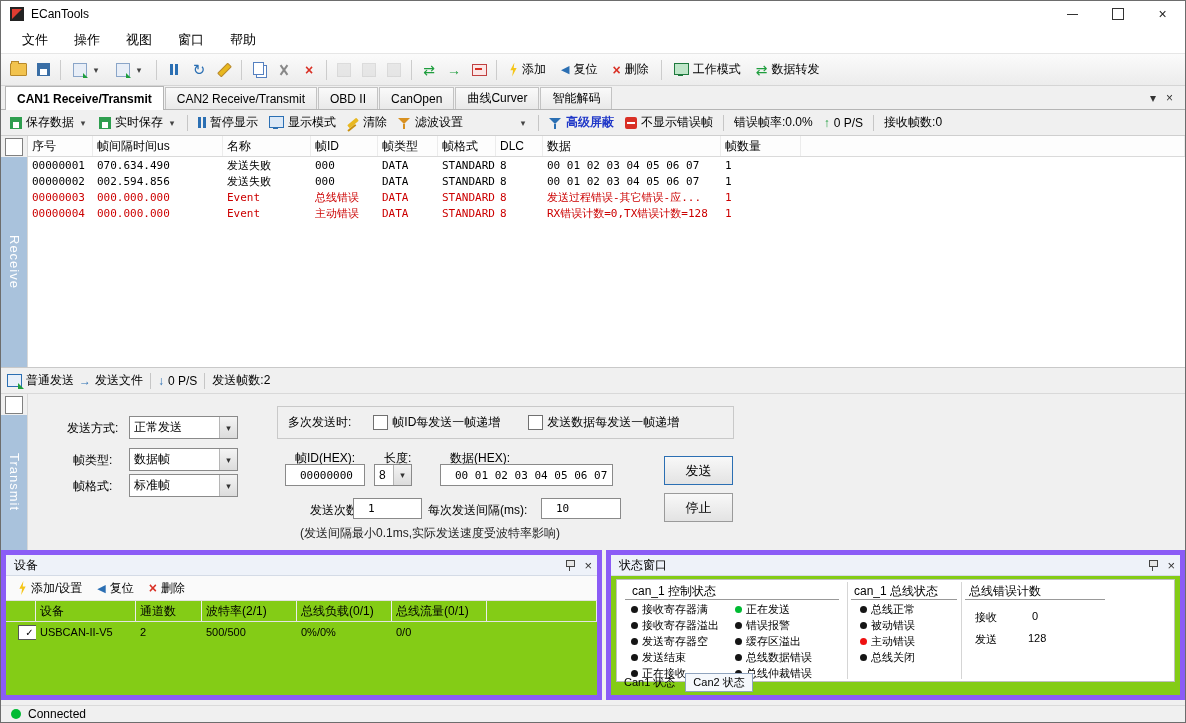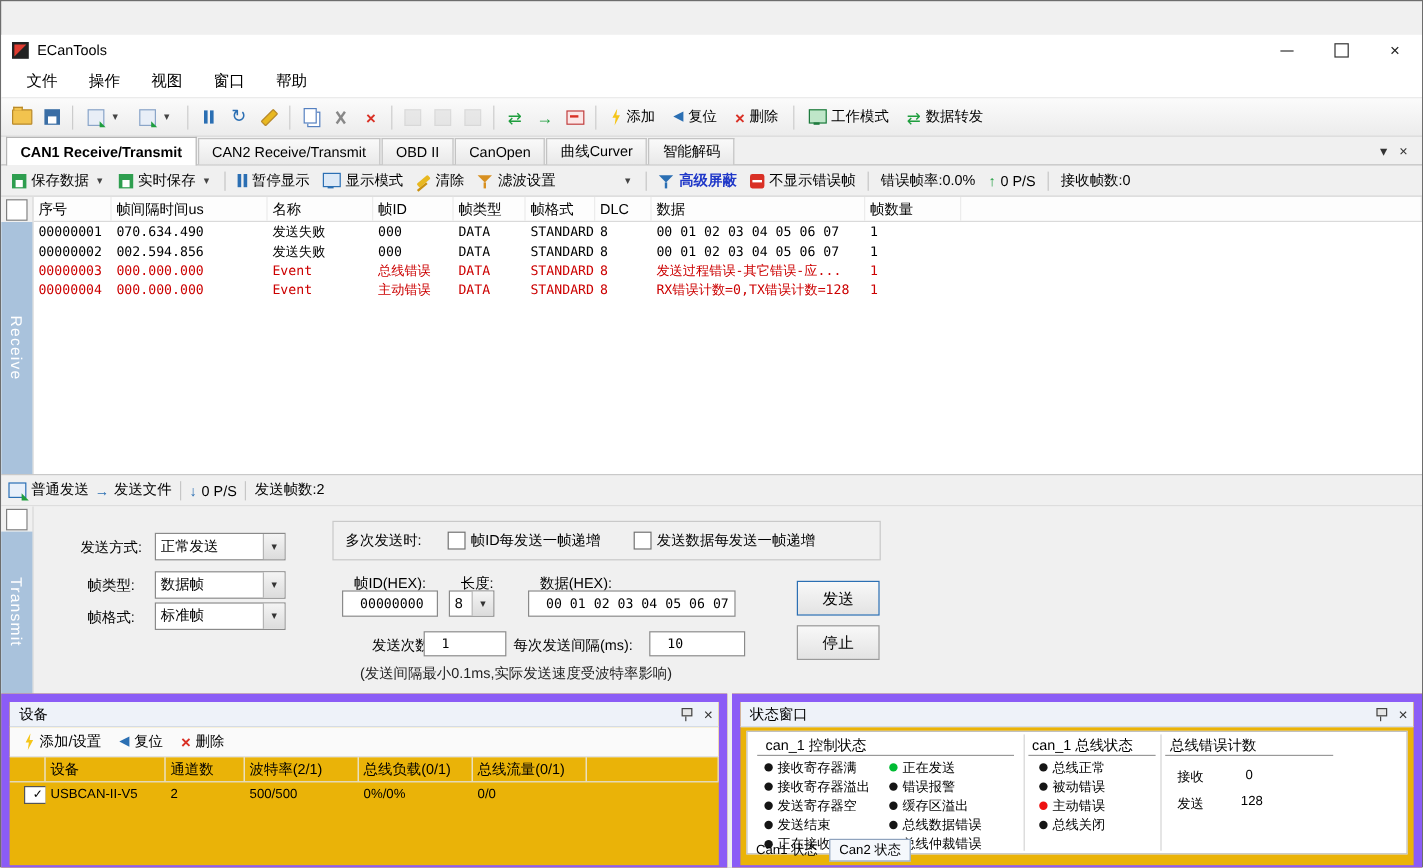--- a/index.html
+++ b/index.html
@@ -1,21 +1,21 @@
 <!DOCTYPE html>
 <html><head>
 <meta charset="utf-8">
 <style>
   html,body{margin:0;padding:0;}
   body{width:1186px;height:723px;position:relative;overflow:hidden;background:#fff;
        font-family:"Liberation Sans","DejaVu Sans",sans-serif;font-size:12px;color:#000;}
   .win{position:absolute;inset:0;border:1px solid #6d6d6d;display:flex;flex-direction:column;background:#f0f0f0;}
 
   
-  .titlebar{height:26px;flex:0 0 26px;background:#fff;display:flex;align-items:center;margin-top:28px;}
+  .titlebar{height:26px;flex:0 0 26px;background:#fff;display:flex;align-items:center;}
   .app-logo{width:14px;height:14px;margin:0 7px 0 9px;background:#222;position:relative;flex:0 0 auto;}
   .app-logo::after{content:"";position:absolute;left:2px;top:2px;border-left:10px solid #e03c31;border-bottom:10px solid transparent;}
   .title-text{font-size:12px;}
   .win-controls{margin-left:auto;display:flex;height:100%;}
   .win-btn{width:45px;display:flex;align-items:center;justify-content:center;color:#222;font-size:14px;}
   .icon-min{width:11px;height:1px;background:#333;}
   .icon-max{width:10px;height:10px;border:1px solid #333;}
 
   
   .menubar{height:26px;flex:0 0 26px;background:#fff;border-bottom:1px solid #e6e6e6;display:flex;align-items:center;padding-left:8px;}
@@ -106,21 +106,21 @@
   .combo .cdd{width:17px;background:linear-gradient(#f4f4f4,#dcdcdc);border-left:1px solid #b5b5b5;display:flex;align-items:center;justify-content:center;font-size:9px;color:#333;}
   .tin{position:absolute;border:1px solid #8a8a8a;font-size:11px;padding:0 0 0 14px;font-family:"DejaVu Sans Mono","Liberation Mono",monospace;background:#fff;}
   .btn{position:absolute;background:linear-gradient(#f8f8f8,#e3e3e3);border:1px solid #9a9a9a;display:flex;align-items:center;justify-content:center;font-size:13px;}
   .btn.primary{border:1px solid #2b6fb3;}
   .groupbox{position:absolute;border:1px solid #c9c9c9;display:flex;align-items:center;background:#f0f0f0;}
   .cb{width:13px;height:13px;border:1px solid #707070;background:#fff;display:inline-flex;align-items:center;justify-content:center;font-size:10px;flex:0 0 13px;}
   .hint{position:absolute;font-size:12px;color:#222;}
 
   
   .bottom{flex:0 0 150px;display:flex;gap:4px;background:#f0f0f0;padding-bottom:5px;}
-  .panel{background:#eab308;border:7px solid #8b5cf6;position:relative;overflow:hidden;}
+  .panel{background:#84cc16;border:5px solid #8b5cf6;position:relative;overflow:hidden;}
   .panel.dev{flex:0 0 591px;}
   .panel.stat{flex:1;}
   .panel-h{height:20px;background:#eef2f9;border-bottom:1px solid #d4dbe6;display:flex;align-items:center;padding:0 5px 0 8px;font-size:12px;}
   .panel-h .sp{flex:1;}
   .pin{width:12px;height:13px;position:relative;margin-right:8px;}
   .pin::before{content:"";position:absolute;left:5px;top:7px;width:1px;height:5px;background:#444;}
   .pin::after{content:"";position:absolute;left:2px;top:1px;width:7px;height:5px;border:1px solid #444;background:#e6e6e6;}
   .ph-close{color:#333;font-size:13px;line-height:1;}
   .dev-bar{height:24px;border-bottom:1px solid #e2e2e2;background:#fafafa;display:flex;align-items:center;gap:3px;padding-left:6px;font-size:12px;}
   .dgrid{display:grid;grid-template-columns:30px 100px 66px 95px 95px 95px 1fr;align-items:center;}

